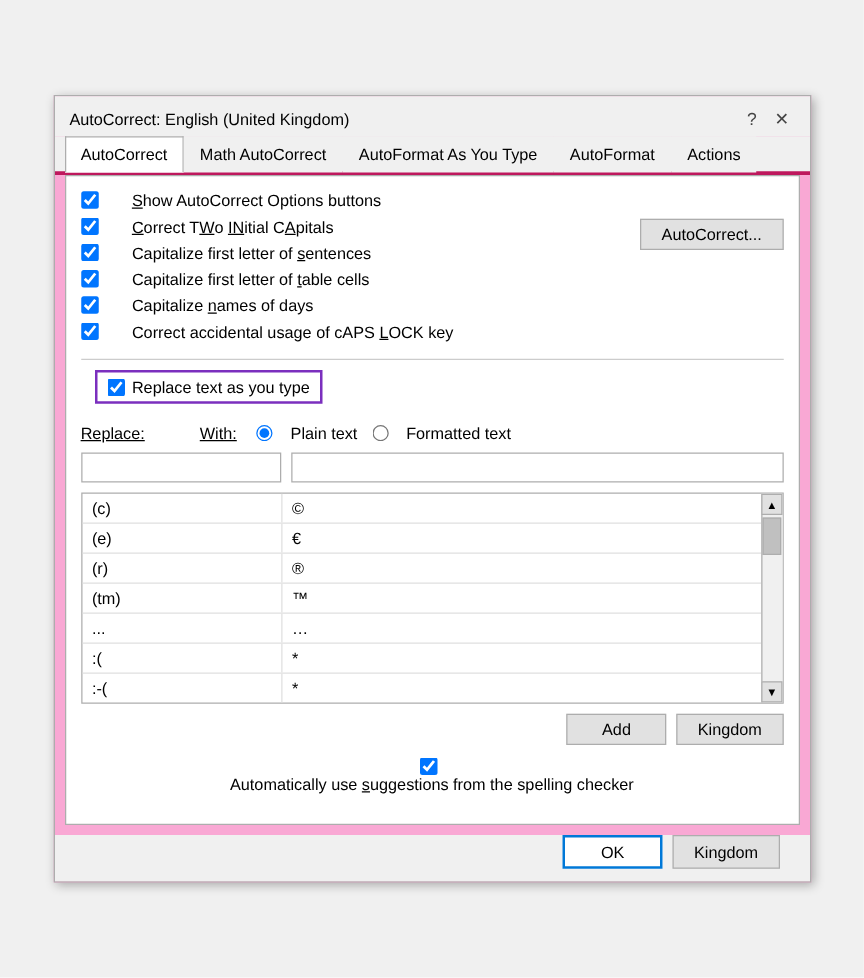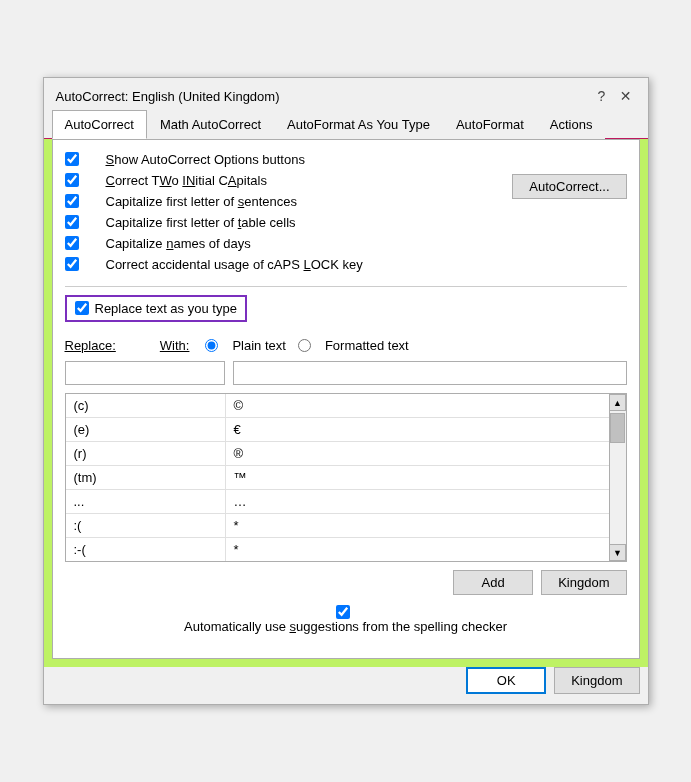--- a/index.html
+++ b/index.html
@@ -8,21 +8,21 @@
       font-size: 13px;
       background: #f0f0f0;
       display: flex;
       justify-content: center;
       align-items: center;
       width: 691px;
       height: 782px;
     }
     .dialog {
       width: 606px;
-      background: #bef264;
+      background: #f9a8d4;
       border: 1px solid #adadad;
       box-shadow: 2px 2px 8px rgba(0,0,0,0.3);
     }
     .title-bar {
       background: #f0f0f0;
       padding: 8px 12px 4px 12px;
       display: flex;
       justify-content: space-between;
       align-items: center;
       border-bottom: none;
@@ -43,21 +43,21 @@
       border: none;
       cursor: pointer;
       font-size: 14px;
       color: #444;
       display: flex;
       align-items: center;
       justify-content: center;
     }
     .tab-bar {
       display: flex;
-      border-bottom: 1px solid #be185d;
+      border-bottom: 3px solid #be185d;
       padding: 0 8px;
       background: #f0f0f0;
     }
     .tab {
       padding: 6px 12px;
       cursor: pointer;
       font-size: 13px;
       color: #000;
       border: 1px solid transparent;
       margin-bottom: -1px;
@@ -121,22 +121,23 @@
     }
     .divider {
       border: none;
       border-top: 1px solid #ccc;
       margin: 8px 0;
     }
     .replace-box {
       border: 2px solid #7b2fbe;
       padding: 4px 8px;
       display: inline-flex;
-      align-items: flex-start;
+      align-items: flex-end;
       margin-bottom: 8px;
+      margin-left: 11px;
     }
     .replace-label-row {
       display: flex;
       align-items: center;
       gap: 16px;
       margin-bottom: 8px;
     }
     .replace-label {
       font-size: 13px;
       text-decoration: underline;
@@ -251,21 +252,21 @@
       font-size: 13px;
       color: #000;
     }
     .bottom-checkbox-row label u {
       text-decoration: underline;
     }
     .dialog-buttons {
       display: flex;
       justify-content: flex-end;
       gap: 8px;
-      padding: 0 8px 10px 8px;
+      padding: 0 24px 10px 8px;
       background: #f0f0f0;
     }
   </style>
 </head>
 <body>
 
 <div class="dialog">
 
   <div class="title-bar">
     <span class="title-bar-text">AutoCorrect: English (United Kingdom)</span>

